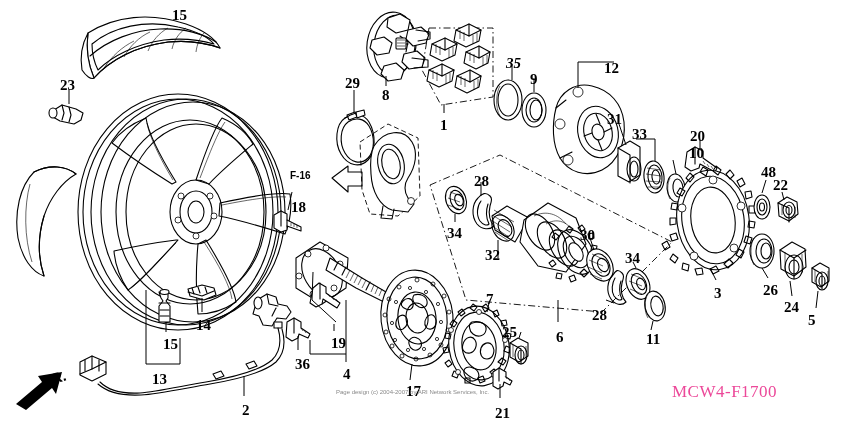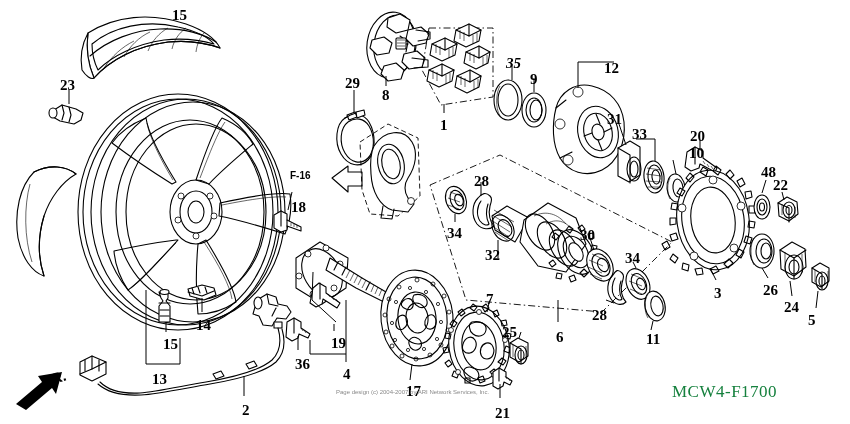--- a/index.html
+++ b/index.html
@@ -39,21 +39,21 @@
     color:#000;
     white-space:nowrap;
     transform:rotate(-18deg);
     transform-origin:left top;
   }
   .partno{
     position:absolute;
     font-family:"Liberation Serif", serif;
     font-size:17px;
     letter-spacing:0.5px;
-    color:#15803d;
+    color:#ec4899;
     white-space:nowrap;
   }
   .copy{
     position:absolute;
     font-family:"Liberation Sans", sans-serif;
     font-size:6px;
     color:#8a8a8a;
     white-space:nowrap;
   }
 </style>

